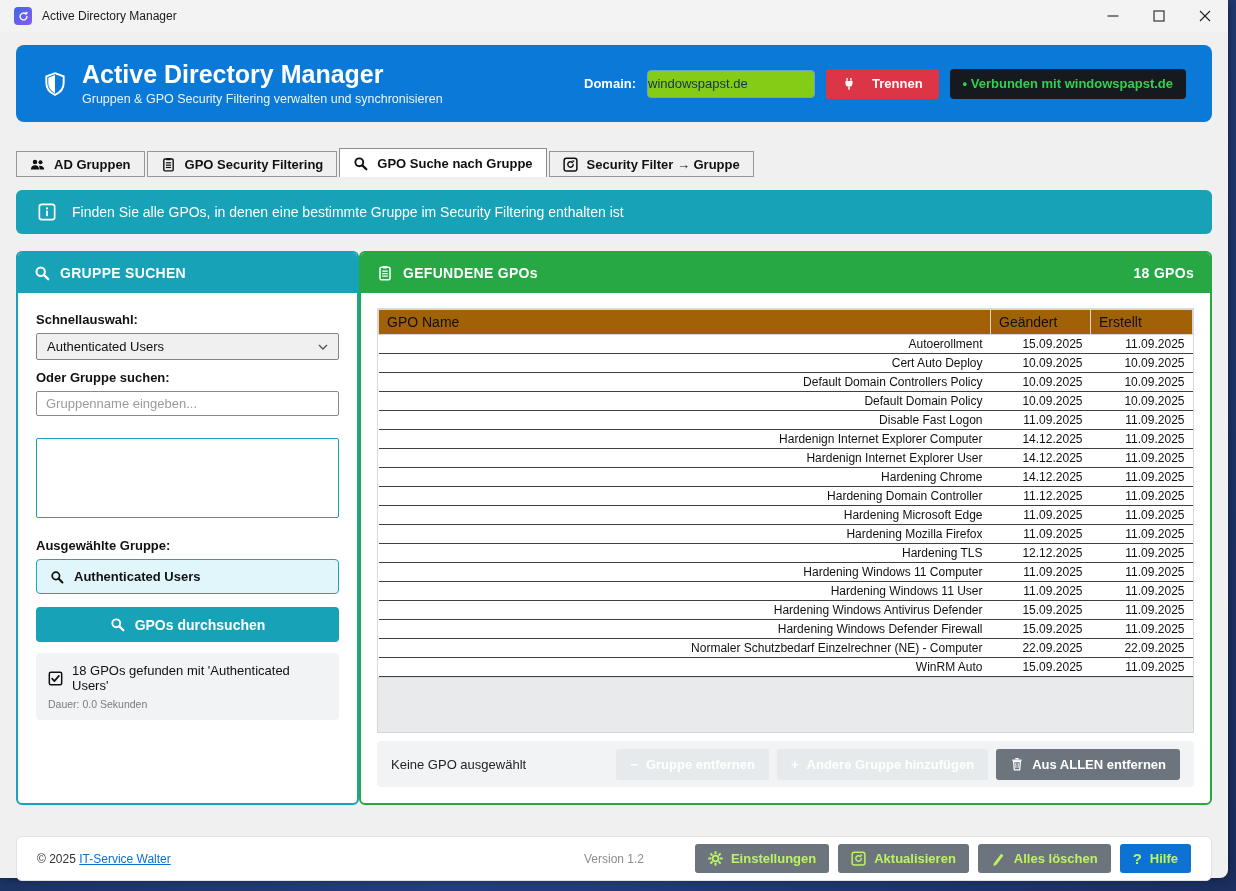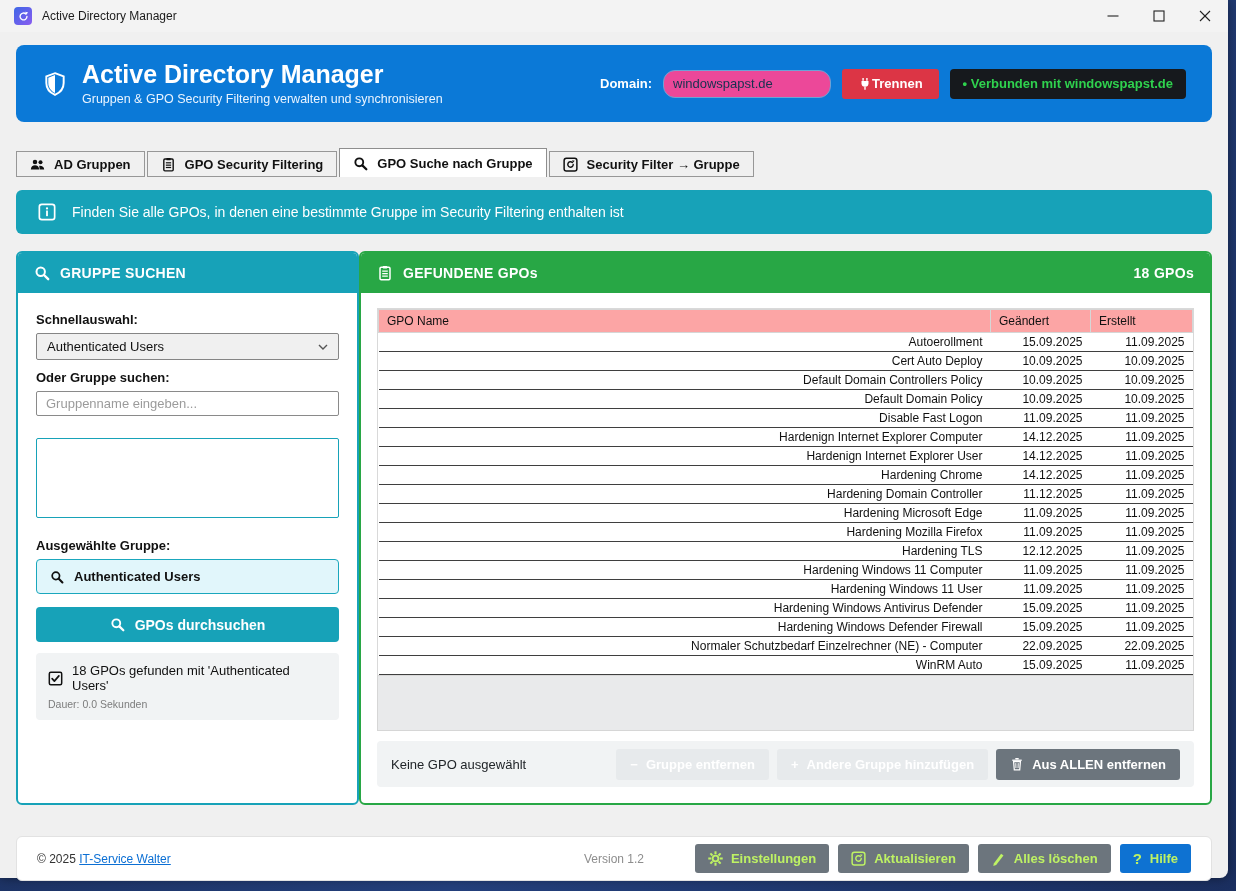--- a/index.html
+++ b/index.html
@@ -23,24 +23,24 @@
   .wbtn { width:46px; height:32px; display:flex; align-items:center; justify-content:center; color:#222; cursor:pointer; }
   
   .content { flex:1; padding:0 16px; display:flex; flex-direction:column; }
   .appheader { margin-top:13px; height:77px; background:var(--accent_blue,#0b79d7); border-radius:8px;
     display:flex; align-items:center; padding:0 26px; color:#fff; flex:none; }
   .shieldic { width:26px; height:28px; margin-right:14px; flex:none; }
   .h1 { font-size:25px; font-weight:bold; line-height:1.1; }
   .hsub { font-size:12.5px; margin-top:4px; color:#eaf4ff; }
   .hright { margin-left:auto; display:flex; align-items:center; gap:11px; }
   .dlabel { font-size:13px; font-weight:bold; }
-  .dinput { width:168px; height:28px; background:#ec4899; border:1px solid #6ba3d6; border-radius:12px;
-    font-size:13px; color:#16324f; padding:0 9px; font-family:inherit; }
+  .dinput { width:168px; height:28px; background:#84cc16; border:1px solid #6ba3d6; border-radius:4px;
+    font-size:13px; color:#16324f; padding:0 0; font-family:inherit; }
   .btn { border:none; cursor:pointer; font-family:inherit; display:inline-flex; align-items:center; justify-content:center; }
-  .btn-danger { height:30px; padding:0 16px; background:var(--red,#dc3545); color:#fff; font-size:13px; font-weight:bold; border-radius:3px; gap:0; }
+  .btn-danger { height:30px; padding:0 16px; background:var(--red,#dc3545); color:#fff; font-size:13px; font-weight:bold; border-radius:3px; gap:16px; }
   .pill { height:30px; background:var(--dark_pill,#16191d); border-radius:4px; color:var(--status_green,#2fd24e);
     font-size:13px; font-weight:bold; display:flex; align-items:center; padding:0 13px; }
   
   .tabs { margin-top:26px; display:flex; align-items:flex-end; flex:none; }
   .tab { height:26px; display:flex; align-items:center; gap:9px; padding:0 13px; margin-right:2px;
     background:#f0f0f0; border:1px solid #979797; font-size:13px; font-weight:600; color:#111; cursor:pointer; white-space:nowrap; }
   .tab.active { height:29px; background:#fff; border-color:#8e8e8e; border-bottom:none; }
   .tabico { width:15px; height:15px; color:#111; flex:none; }
   
   .banner { margin-top:13px; height:44px; background:var(--teal,#17a2b8); border-radius:6px; color:#fff;
@@ -73,22 +73,22 @@
   .btn-search { margin-top:13px; width:100%; height:35px; background:var(--teal,#17a2b8); color:#fff;
     font-size:14px; font-weight:bold; border-radius:4px; gap:10px; }
   .statusbox { margin-top:11px; background:#f1f3f4; border-radius:4px; padding:10px 12px; }
   .statusline { display:flex; align-items:center; gap:9px; color:#111; font-size:13px; }
   .cbic { width:15px; height:15px; color:#111; flex:none; }
   .duration { margin-top:5px; font-size:10.5px; color:#7c7c7c; }
   
   .rbody { padding:15px 16px 16px; flex:1; display:flex; flex-direction:column; }
   .grid { border:1px solid #d9d9d9; }
   table { width:100%; border-collapse:collapse; font-size:12px; color:#111; }
-  thead th { text-align:left; font-weight:normal; background:#fca5a5; border:1px solid #d6d6d6;
-    padding:4px 8px; height:23px; font-size:12px; }
+  thead th { text-align:left; font-weight:normal; background:#a16207; border:1px solid #d6d6d6;
+    padding:4px 8px; height:23px; font-size:14px; }
   th.c-mod { width:100px; } th.c-cre { width:102px; }
   tbody td { padding:2px 8px; border-bottom:1px solid #3f3f3f; height:19px; white-space:nowrap; overflow:hidden;text-align:right; }
   tbody tr { background:#fff; cursor:default; }
   .grid-empty { height:55px; background:#e9eaeb; border:1px solid #d6d6d6; border-top:none; }
   .actionbar { margin-top:auto; background:#f1f3f4; border-radius:4px; height:46px; display:flex;
     align-items:center; padding:0 14px; font-size:13px; color:#212529; }
   .actbtns { margin-left:auto; display:flex; gap:8px; }
   .btn-act { height:31px; padding:0 14px; font-size:13px; font-weight:bold; border-radius:3px; gap:8px; color:#fff; }
   .btn-act.disabled { background:#e7eaec; cursor:default; }
   .btn-act.dark { background:var(--gray_button,#6c757d); }

